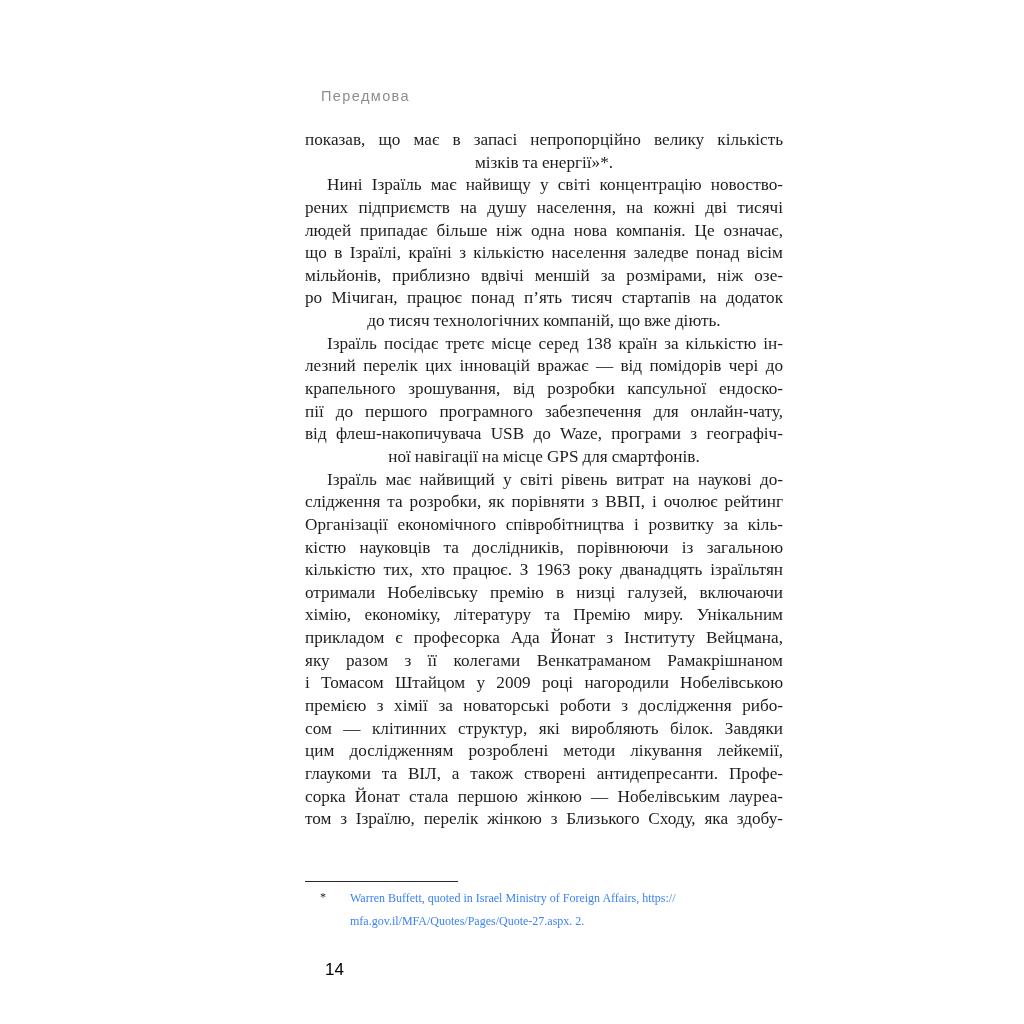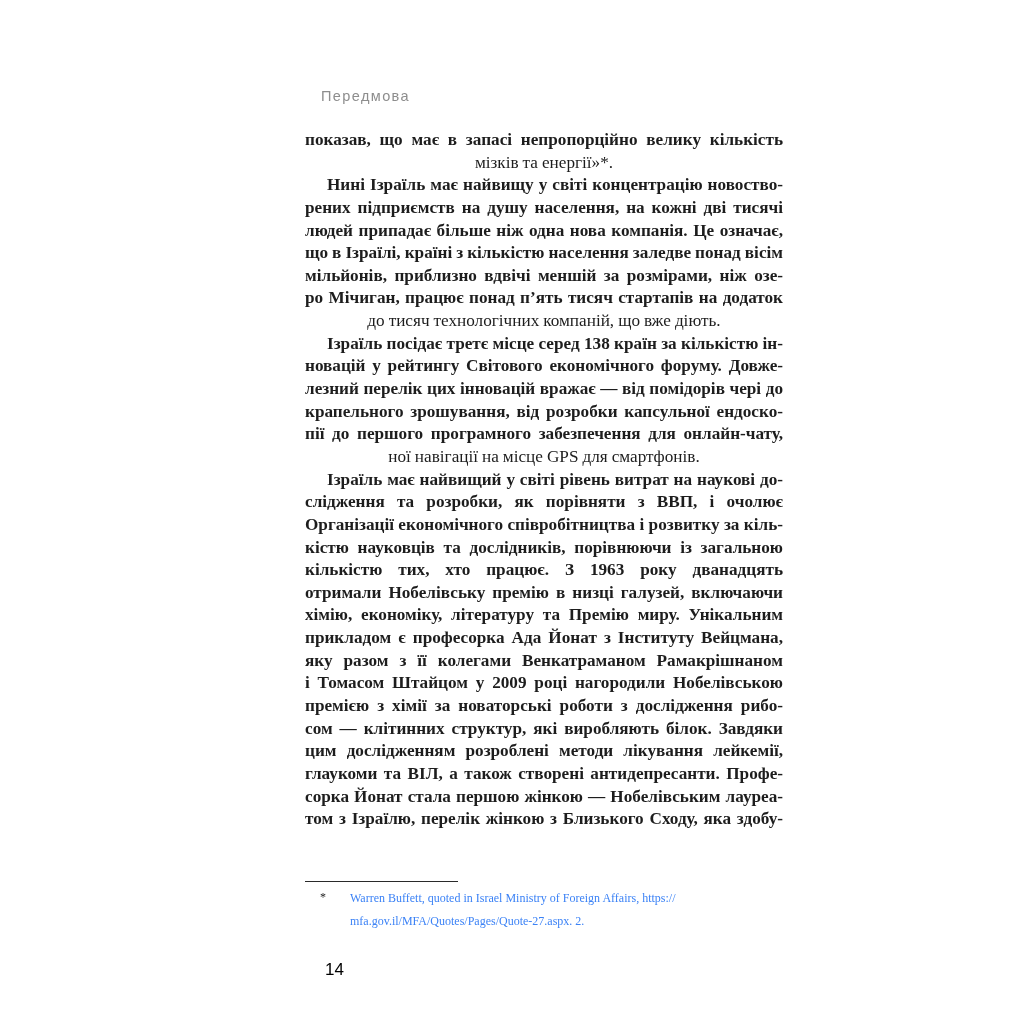--- a/index.html
+++ b/index.html
@@ -29,21 +29,21 @@
     font-size: 17.2px;
     color: #1d1d1d;
     word-spacing: -0.3px;
   }
   .line {
     height: 22.65px;
     line-height: 22.65px;
     overflow: hidden;
     text-align: center;
   }
-  .line.jz { text-align: justify; font-weight: bold; }
+  .line.jz { text-align: justify; }
   .line.jz::after {
     content: "";
     display: inline-block;
     width: 100%;
     height: 0;
     vertical-align: top;
   }
   .line.indent { text-indent: 22px; }
   .footnote-rule {
     position: absolute;
@@ -95,24 +95,24 @@
         <div class="line jz indent">Нині Ізраїль має найвищу у світі концентрацію новоство-</div>
         <div class="line jz">рених підприємств на душу населення, на кожні дві тисячі</div>
         <div class="line jz">людей припадає більше ніж одна нова компанія. Це означає,</div>
         <div class="line jz">що в Ізраїлі, країні з кількістю населення заледве понад вісім</div>
         <div class="line jz">мільйонів, приблизно вдвічі меншій за розмірами, ніж озе-</div>
         <div class="line jz">ро Мічиган, працює понад п’ять тисяч стартапів на додаток</div>
         <div class="line">до тисяч технологічних компаній, що вже діють.</div>
       </div>
       <div class="para">
         <div class="line jz indent">Ізраїль посідає третє місце серед 138 країн за кількістю ін-</div>
-        <div class="line jz">новацій у рейтингу Світового економічного форуму. Довже-</div>
         <div class="line jz">лезний перелік цих інновацій вражає — від помідорів чері до</div>
         <div class="line jz">крапельного зрошування, від розробки капсульної ендоско-</div>
         <div class="line jz">пії до першого програмного забезпечення для онлайн-чату,</div>
+        <div class="line jz">від флеш-накопичувача USB до Waze, програми з географіч-</div>
         <div class="line">ної навігації на місце GPS для смартфонів.</div>
       </div>
       <div class="para">
         <div class="line jz indent">Ізраїль має найвищий у світі рівень витрат на наукові до-</div>
         <div class="line jz">слідження та розробки, як порівняти з ВВП, і очолює рейтинг</div>
         <div class="line jz">Організації економічного співробітництва і розвитку за кіль-</div>
         <div class="line jz">кістю науковців та дослідників, порівнюючи із загальною</div>
         <div class="line jz">кількістю тих, хто працює. З 1963 року дванадцять ізраїльтян</div>
         <div class="line jz">отримали Нобелівську премію в низці галузей, включаючи</div>
         <div class="line jz">хімію, економіку, літературу та Премію миру. Унікальним</div>

